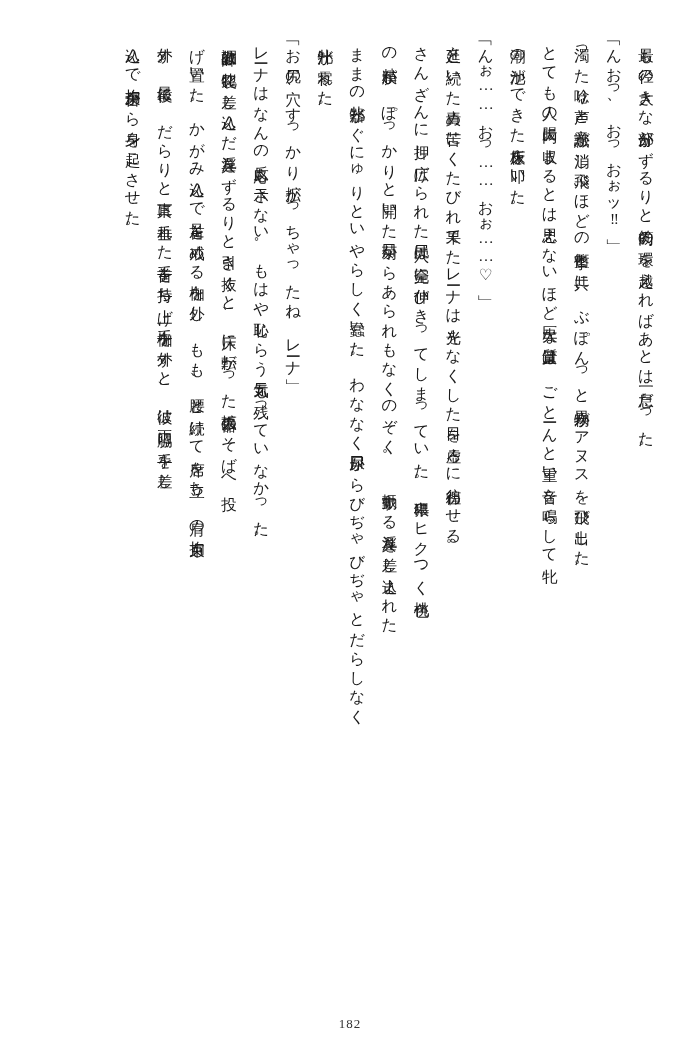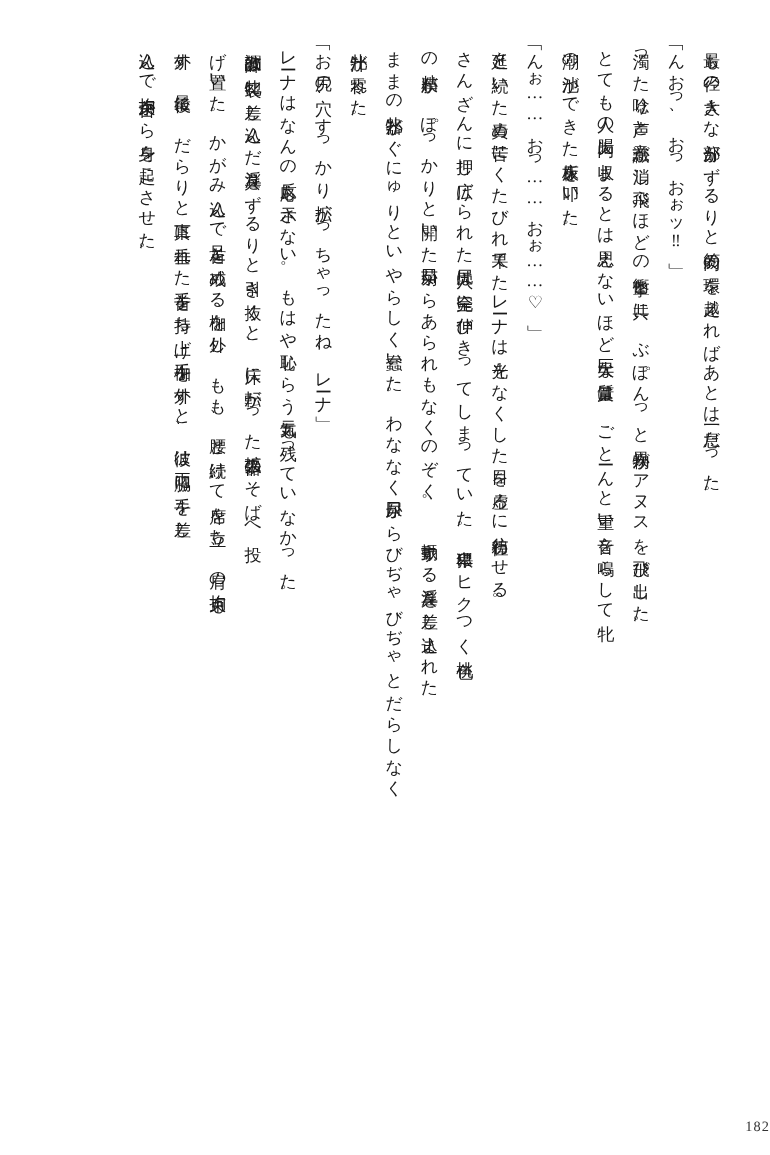--- a/index.html
+++ b/index.html
@@ -39,21 +39,21 @@
     text-indent: 1em;
   }
   .text-block p.noindent {
     text-indent: 0;
   }
   .page-number {
     position: absolute;
     bottom: 18px;
     left: 0;
     width: 100%;
-    text-align: right;
+    text-align: center;
     font-size: 13px;
     color: #333333;
     font-family: "Liberation Serif", "DejaVu Serif", serif;
     letter-spacing: 1px;
   }
 </style>
 </head>
 <body>
 
 <div class="page">

